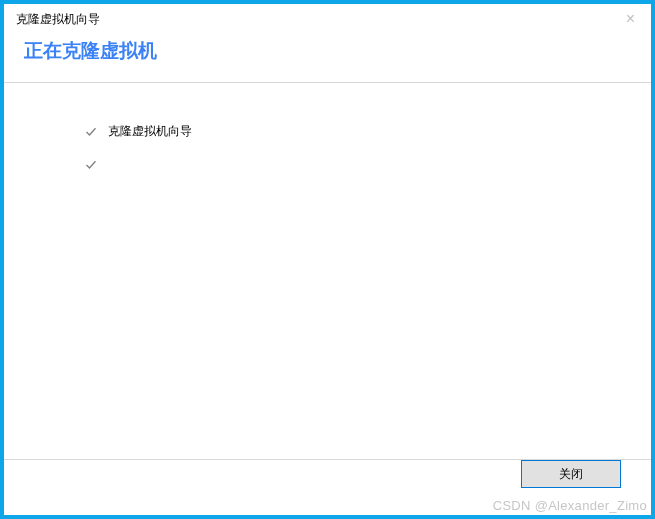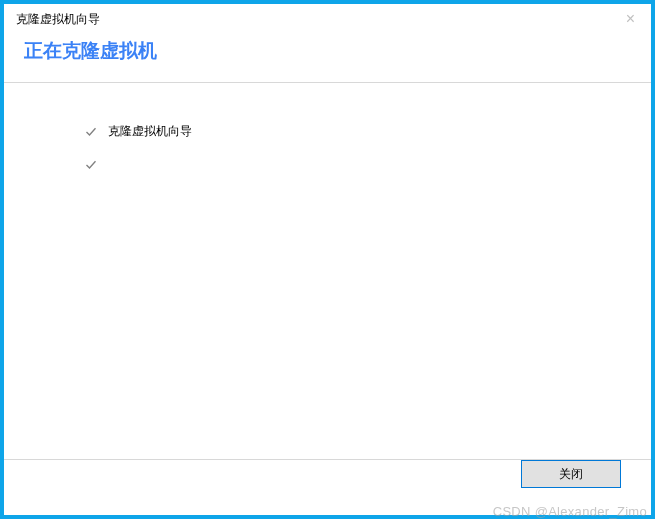--- a/index.html
+++ b/index.html
@@ -90,21 +90,21 @@
       background: #e1e1e1;
       border: 1px solid #0078d7;
       font-size: 12px;
       color: #000000;
       cursor: pointer;
       font-family: inherit;
       padding: 0 20px;
     }
     .watermark {
       position: absolute;
-      bottom: 0;
+      bottom: 6px;
       right: 8px;
       font-size: 13px;
       color: rgba(160,160,160,0.6);
       pointer-events: none;
       letter-spacing: 0.3px;
     }
   </style>
 </head>
 <body>
 

